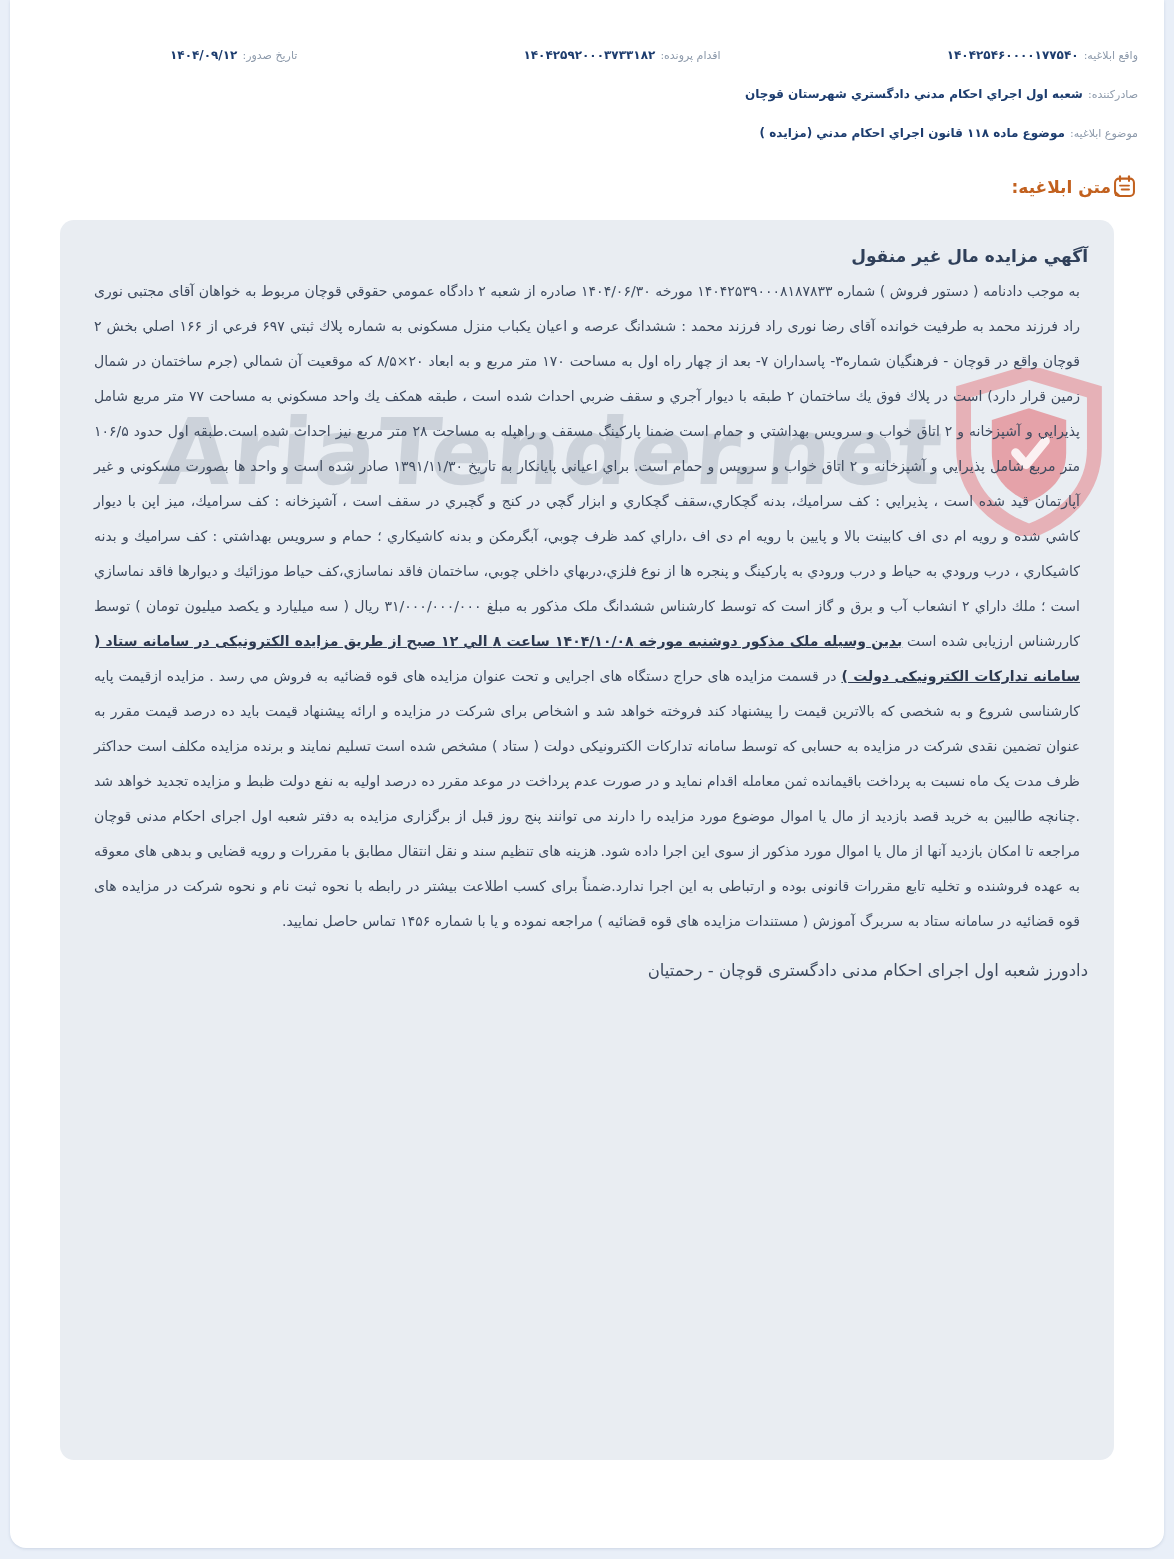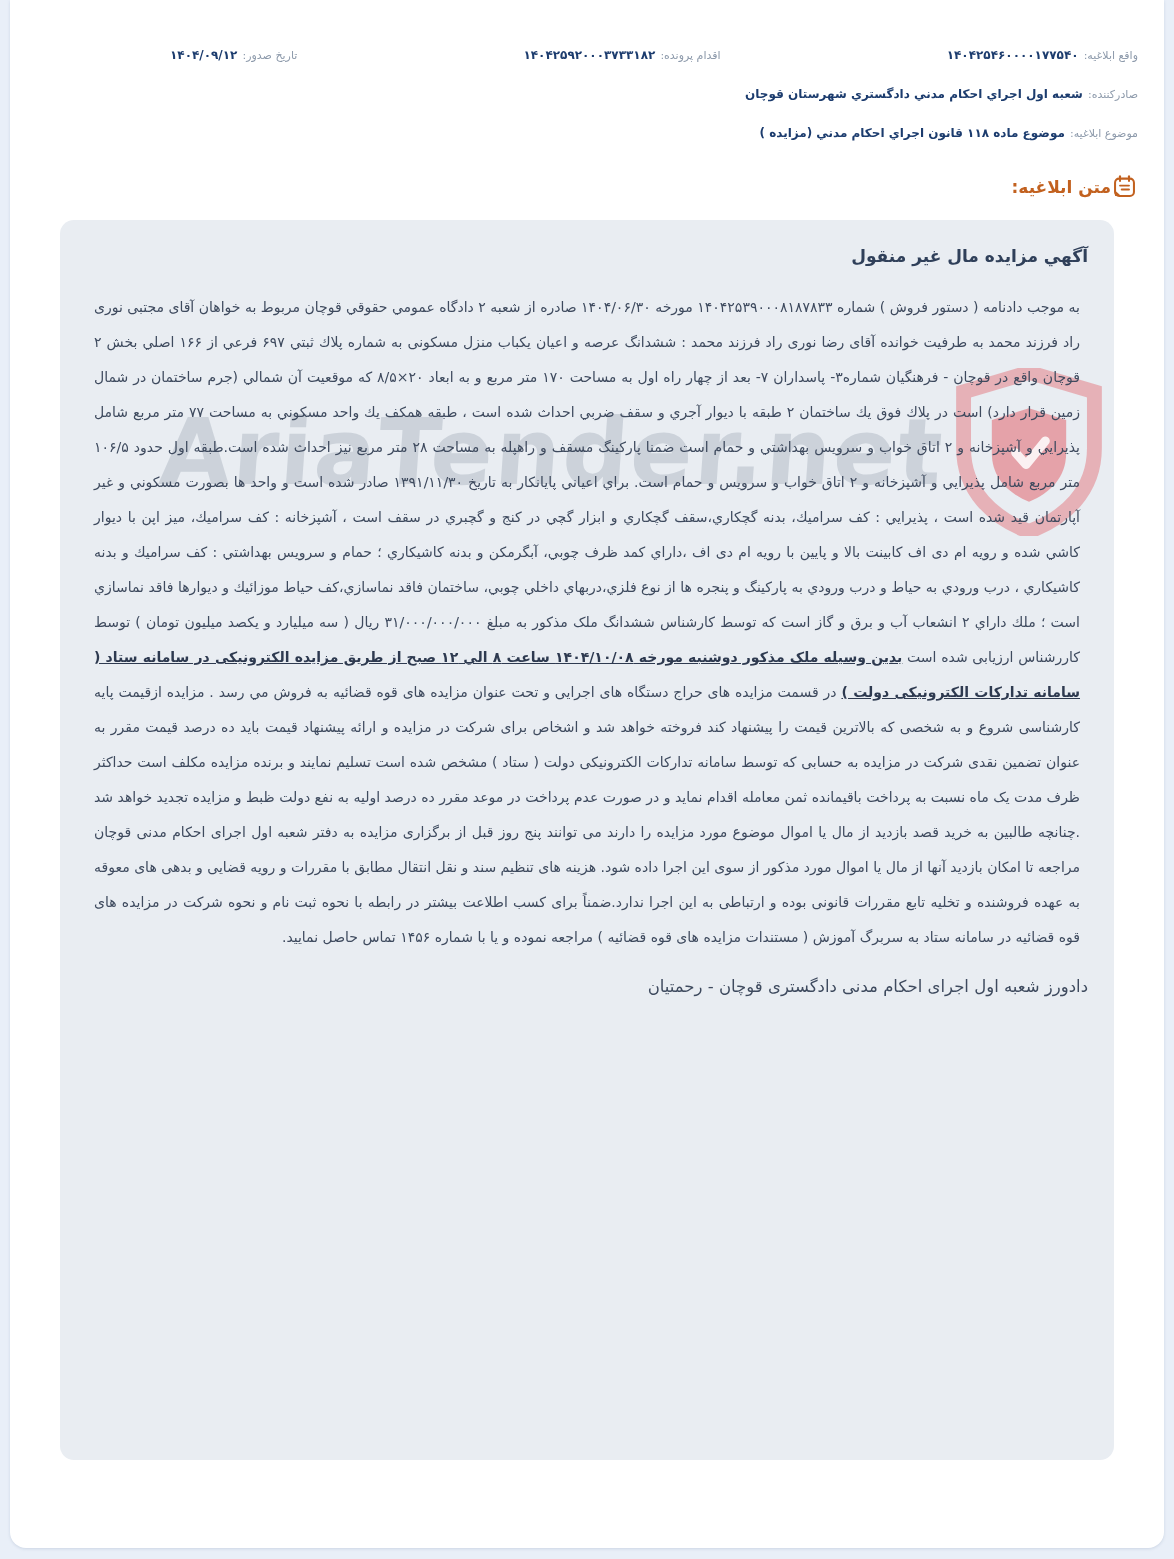--- a/index.html
+++ b/index.html
@@ -36,21 +36,21 @@
     border-radius:14px;
     padding:26px 26px;
     height:1240px;
     box-sizing:border-box;
     position:relative;
     overflow:hidden;
   }
   .notice-title{
     position:relative;z-index:1;
     font-weight:bold;font-size:17px;color:#30405a;
-    margin:0 0 24px 0;text-align:right;
+    margin:0 0 8px 0;text-align:right;
   }
   .notice-body{
     position:relative;z-index:1;
     margin:8px;font-size:14px;line-height:35px;
     text-align:justify;color:#3e4a5e;
   }
   .seg-bold-underline{font-weight:bold;text-decoration:underline;color:#2e3a50;}
   .signature{
     position:relative;z-index:1;
     margin-top:14px;font-size:16.5px;line-height:35px;

